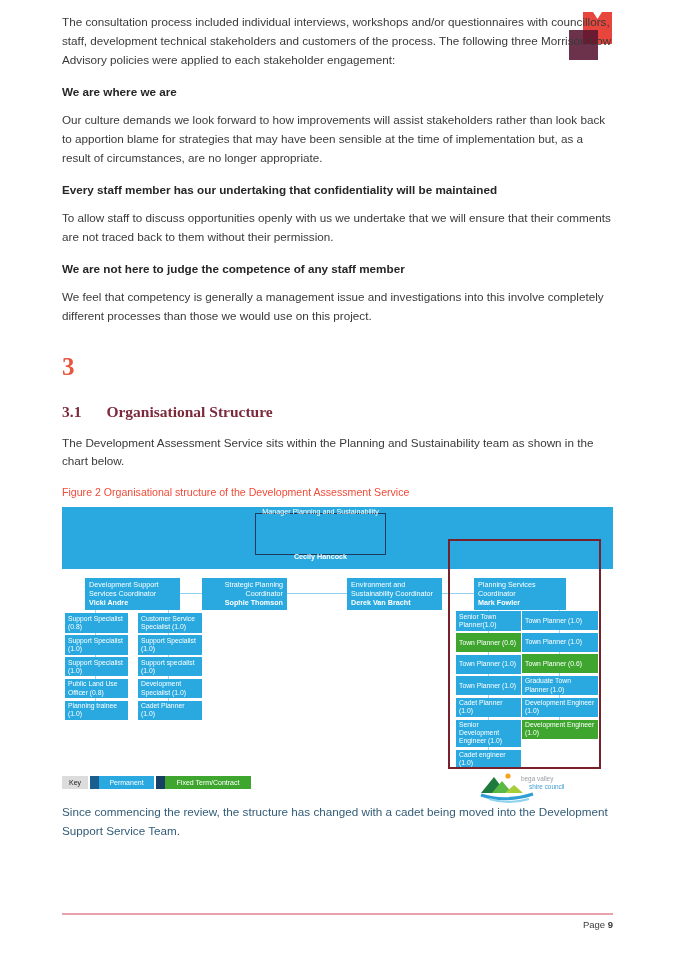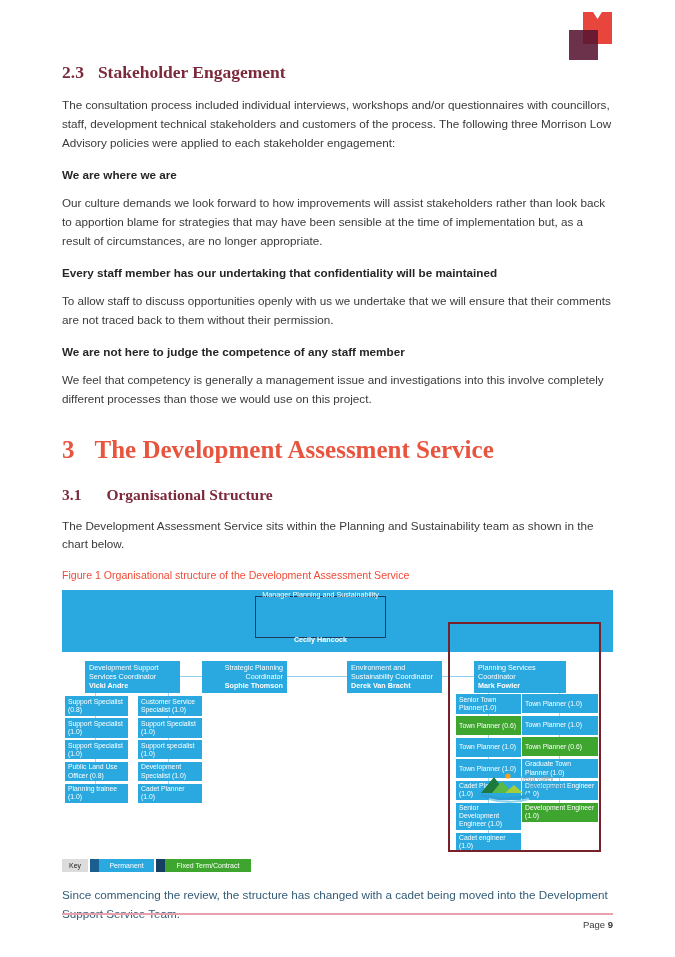--- a/index.html
+++ b/index.html
@@ -74,45 +74,40 @@
 
 <div class="page">
 
   <svg class="ml-logo" viewBox="0 0 52 56">
     <polygon points="17,4 27,4 31.5,11 36,4 46,4 46,36 17,36" fill="#e8463c"></polygon>
     <rect x="3" y="22" width="29" height="30" fill="#571430" fill-opacity="0.87"></rect>
   </svg>
 
   <div class="content">
 
-    <div class="h-23">
-      <span class="num">2.3</span>
-      <span>Stakeholder Engagement</span>
-    </div>
 
     <p class="body">The consultation process included individual interviews, workshops and/or questionnaires with councillors, staff, development technical stakeholders and customers of the process. The following three Morrison Low Advisory policies were applied to each stakeholder engagement:</p>
     <p class="subhead">We are where we are</p>
     <p class="body">Our culture demands we look forward to how improvements will assist stakeholders rather than look back to apportion blame for strategies that may have been sensible at the time of implementation but, as a result of circumstances, are no longer appropriate.</p>
     <p class="subhead">Every staff member has our undertaking that confidentiality will be maintained</p>
     <p class="body">To allow staff to discuss opportunities openly with us we undertake that we will ensure that their comments are not traced back to them without their permission.</p>
     <p class="subhead">We are not here to judge the competence of any staff member</p>
     <p class="body">We feel that competency is generally a management issue and investigations into this involve completely different processes than those we would use on this project.</p>
 
     <div class="h-3">
       <span class="num">3</span>
-      <span>The Development Assessment Service</span>
     </div>
 
     <div class="h-31">
       <span class="num">3.1</span>
       <span>Organisational Structure</span>
     </div>
 
     <p class="body">The Development Assessment Service sits within the Planning and Sustainability team as shown in the chart below.</p>
-    <p class="caption">Figure 1 Organisational structure of the Development Assessment Service</p>
+    <p class="caption">Figure 2 Organisational structure of the Development Assessment Service</p>
 
     <div class="chart">
       <div class="band"></div>
 
       <div class="org-box mgr">
         <span>Manager Planning and Sustainability</span>
         <span class="nm">Cecily Hancock</span>
       </div>
 
       <div class="hline"></div>

